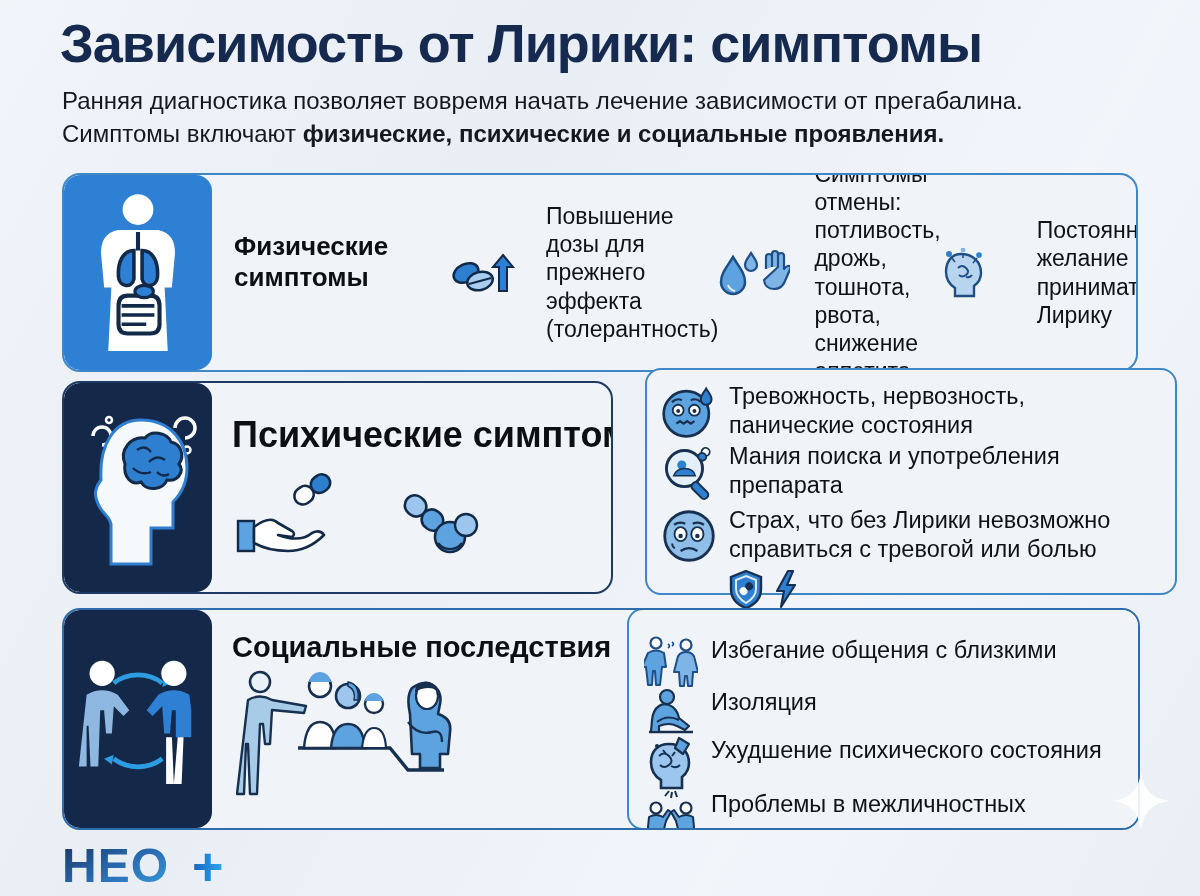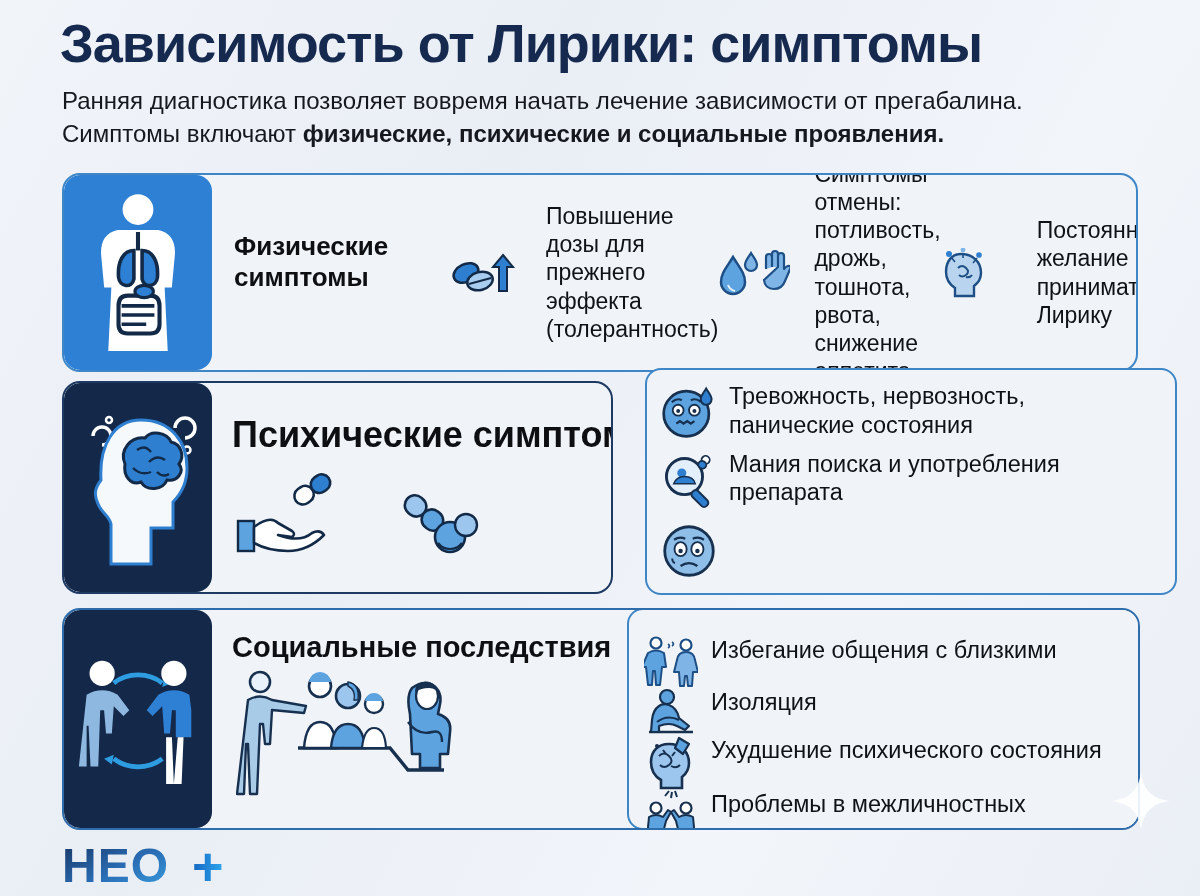--- a/index.html
+++ b/index.html
@@ -213,20 +213,41 @@
         <svg width="60" height="60" viewBox="0 0 60 60">
           <circle cx="30" cy="30" r="26" fill="#8fbfe8" stroke="#17304f" stroke-width="3"></circle>
           <ellipse cx="21" cy="28" rx="6.5" ry="7.5" fill="#fff" stroke="#17304f" stroke-width="2"></ellipse>
           <ellipse cx="39" cy="28" rx="6.5" ry="7.5" fill="#fff" stroke="#17304f" stroke-width="2"></ellipse>
           <circle cx="21" cy="30" r="2.4" fill="#17304f"></circle>
             <circle cx="39" cy="30" r="2.4" fill="#17304f"></circle>
           <path d="M14,18 q6,-4 12,-1 M34,17 q6,-3 12,1" stroke="#17304f" stroke-width="2.4" fill="none"></path>
           <path d="M21,46 q9,-6 18,0" stroke="#17304f" stroke-width="2.6" fill="none"></path>
           <path d="M12,38 q0,4 3,5" stroke="#17304f" stroke-width="2" fill="none"></path>
         </svg>
+      </span>
+      <span>
+        <span class="item-text">Страх, что без Лирики невозможно
+справиться с тревогой или болью</span>
+        <span class="sub-icons">
+          <span>
+            <svg width="34" height="40" viewBox="0 0 34 40">
+              <path d="M17,2 L32,8 V20 C32,30 25,36 17,39 C9,36 2,30 2,20 V8 Z" fill="#2e7fd0" stroke="#17304f" stroke-width="2.4"></path>
+              <path d="M17,7 L27,11 V20 C27,27 22,31 17,34 C12,31 7,27 7,20 V11 Z" fill="none" stroke="#dcebf8" stroke-width="2"></path>
+              <g transform="rotate(-40 17 20)">
+                <rect x="10" y="16" width="7.5" height="8" rx="3.7" fill="#fff"></rect>
+                <rect x="17.5" y="16" width="7.5" height="8" rx="3.7" fill="#17304f"></rect>
+              </g>
+            </svg>
+          </span>
+          <span>
+            <svg width="26" height="40" viewBox="0 0 26 40">
+              <path d="M15,2 L4,22 L11,22 L8,38 L22,16 L14,16 L20,2 Z" fill="#2e7fd0" stroke="#17304f" stroke-width="2.2" stroke-linejoin="round"></path>
+            </svg>
+          </span>
+        </span>
       </span>
     </div>
   </div>
 
   <section class="row row3">
     <div class="panel panel-navy">
       <span>
         <svg width="126" height="152" viewBox="0 0 130 150">
           <path d="M40,40 a36,30 0 0,1 50,0" stroke="#2e9ce0" stroke-width="5" fill="none"></path>
           <path d="M90,118 a36,30 0 0,1 -50,0" stroke="#2e9ce0" stroke-width="5" fill="none"></path>

